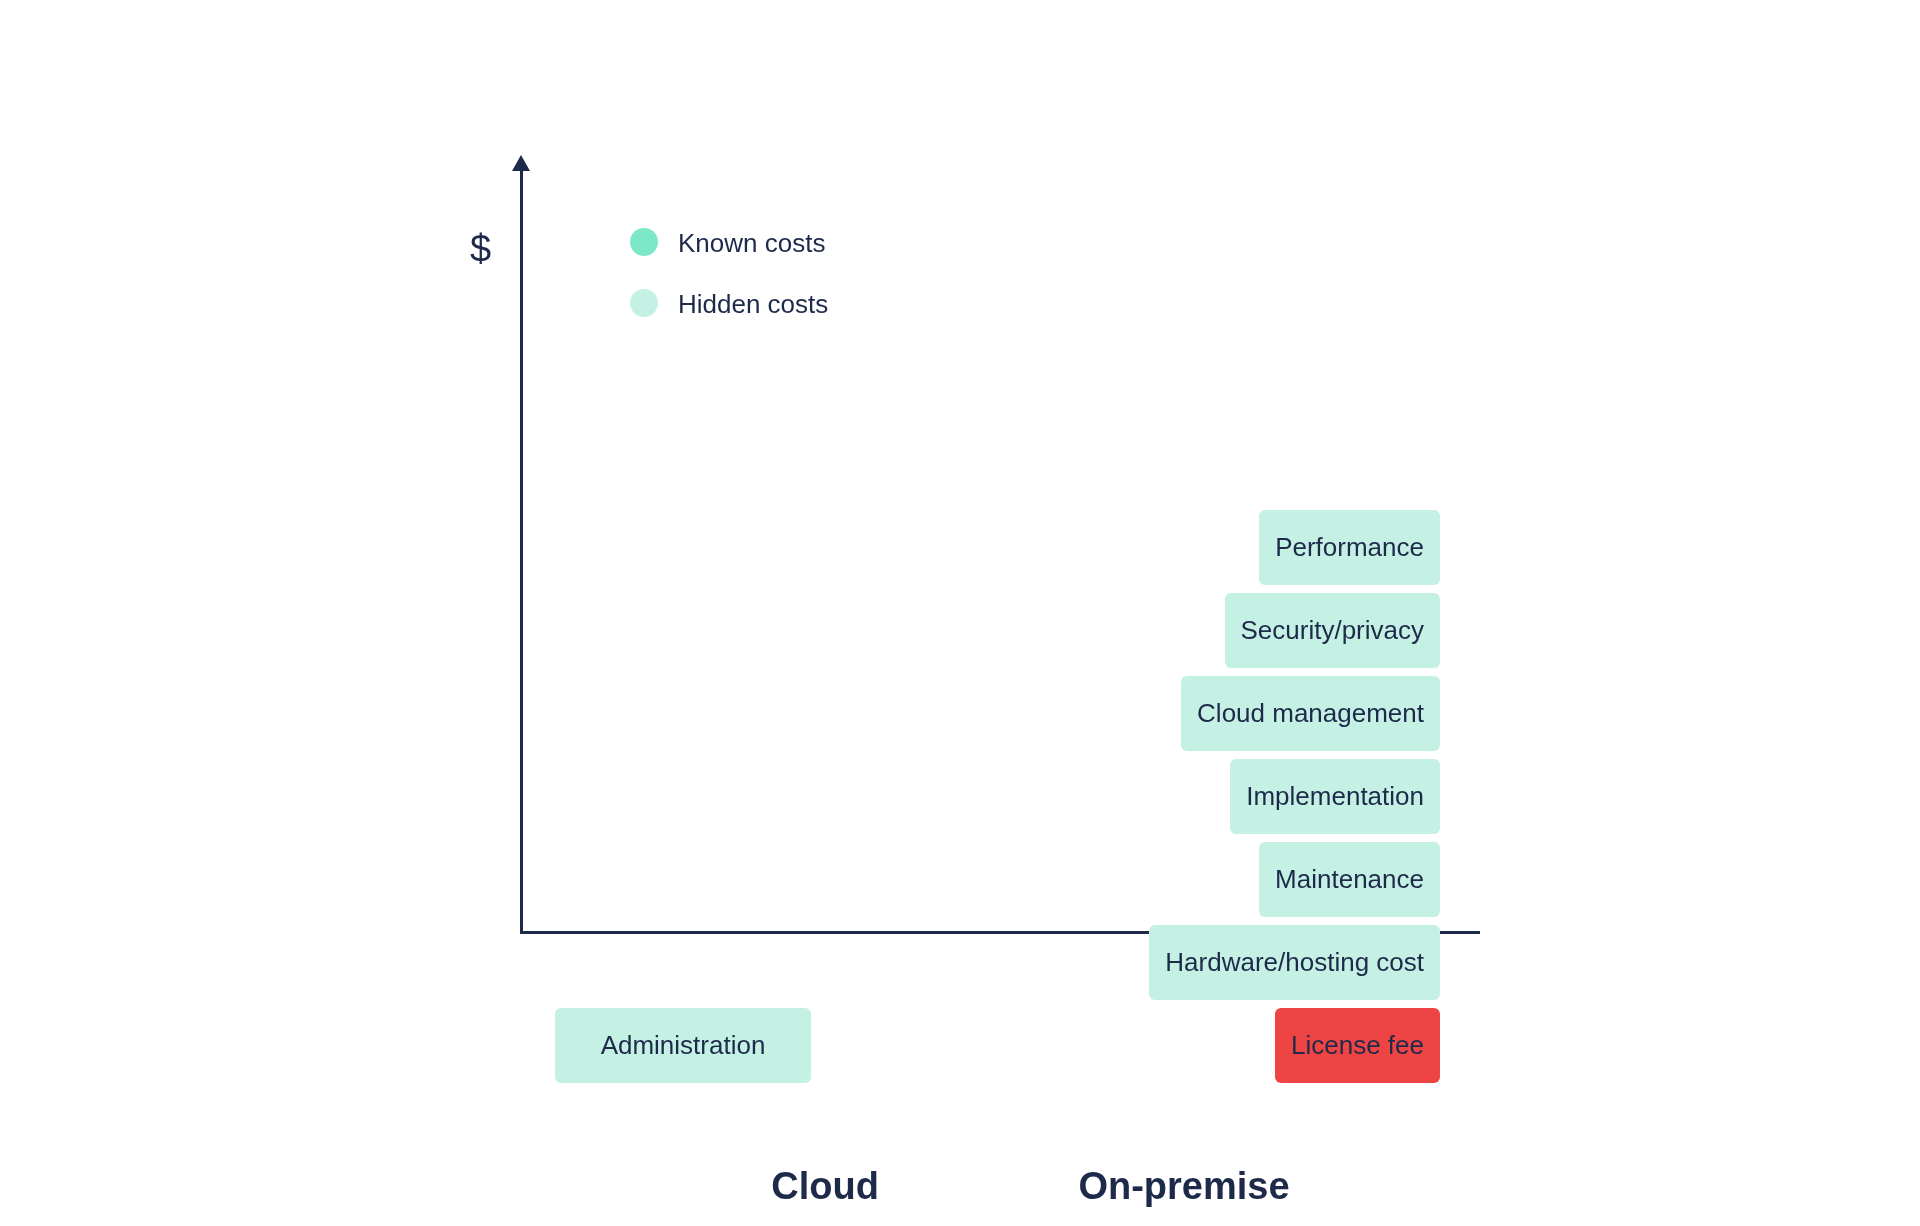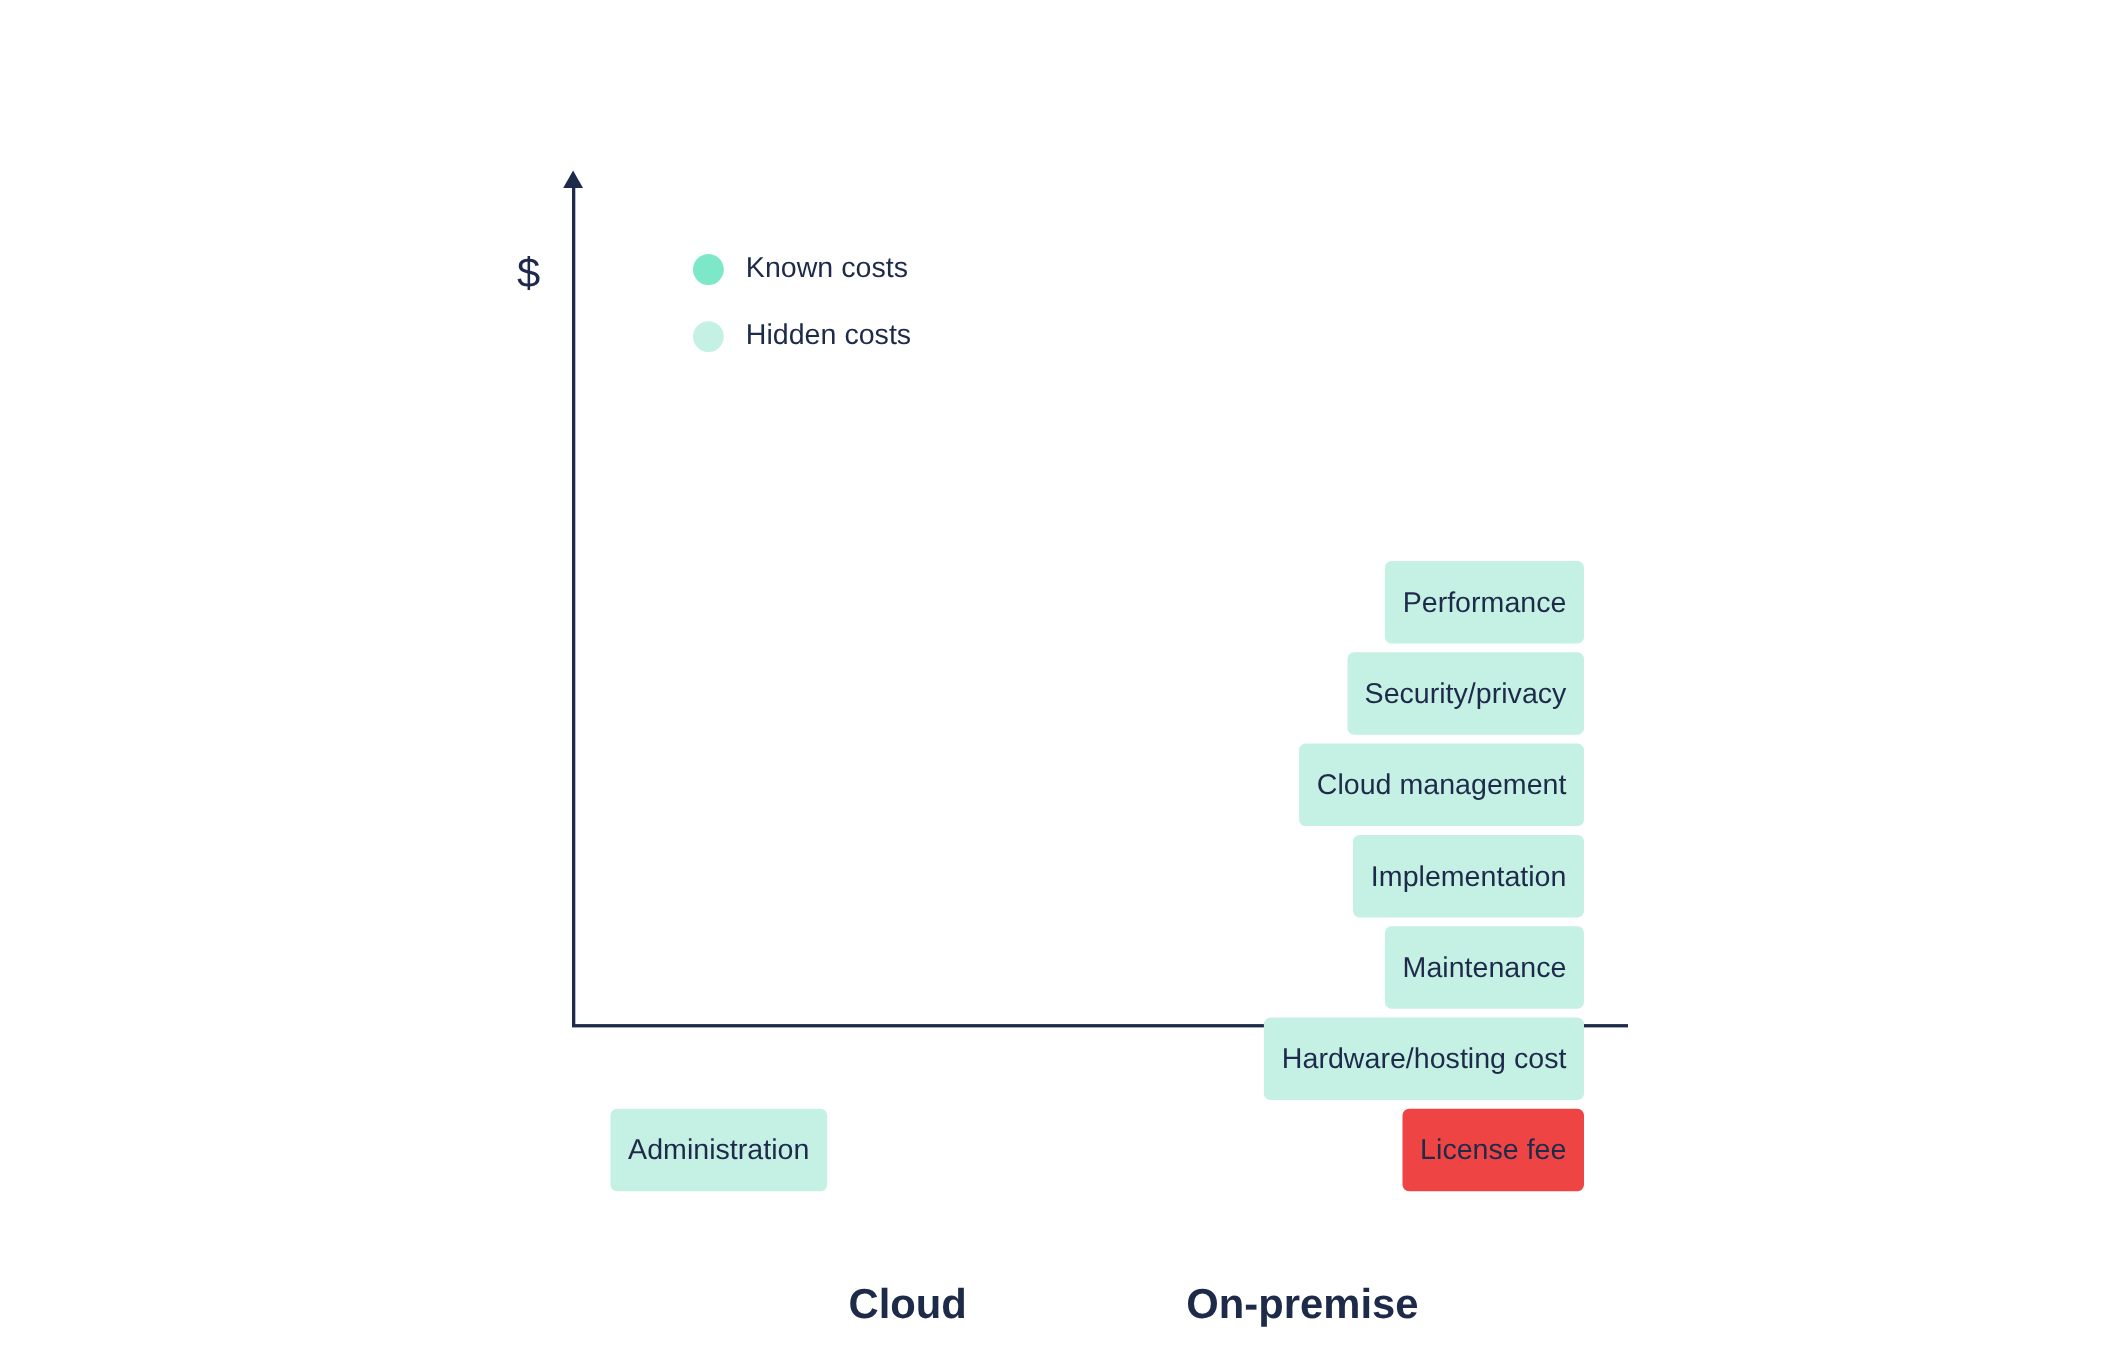--- a/index.html
+++ b/index.html
@@ -63,21 +63,21 @@
 
     
     .legend {
       position: absolute;
       left: 270px;
       top: 115px;
     }
 
     .legend-item {
       display: flex;
-      align-items: flex-end;
+      align-items: flex-start;
       margin-bottom: 30px;
     }
 
     .legend-dot {
       width: 28px;
       height: 28px;
       border-radius: 50%;
       margin-right: 20px;
       flex-shrink: 0;
     }
@@ -96,21 +96,21 @@
       font-weight: 400;
     }
 
     
     .cloud-bars {
       position: absolute;
       left: 195px;
       bottom: 30px;
       width: 256px;
       display: flex;
-      flex-direction: row;
+      flex-direction: column;
       gap: 8px;
     }
 
     .bar {
       display: flex;
       align-items: center;
       justify-content: center;
       border-radius: 6px;
       font-size: 26px;
       color: #1e2a4a;

